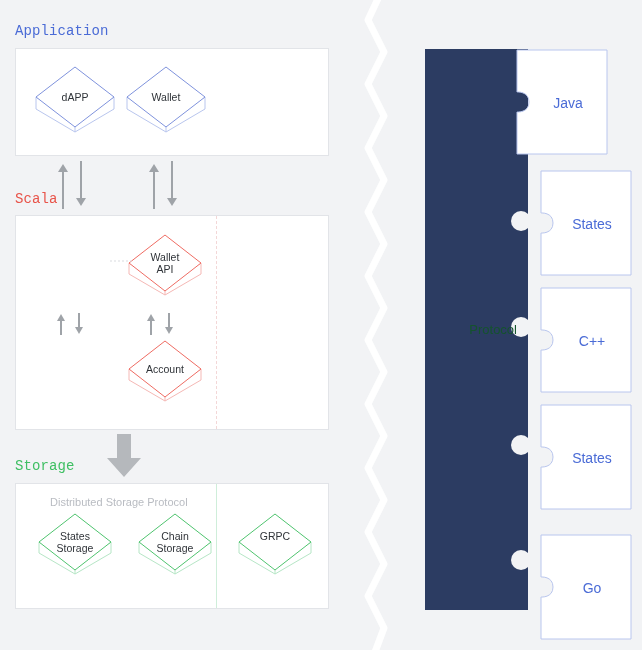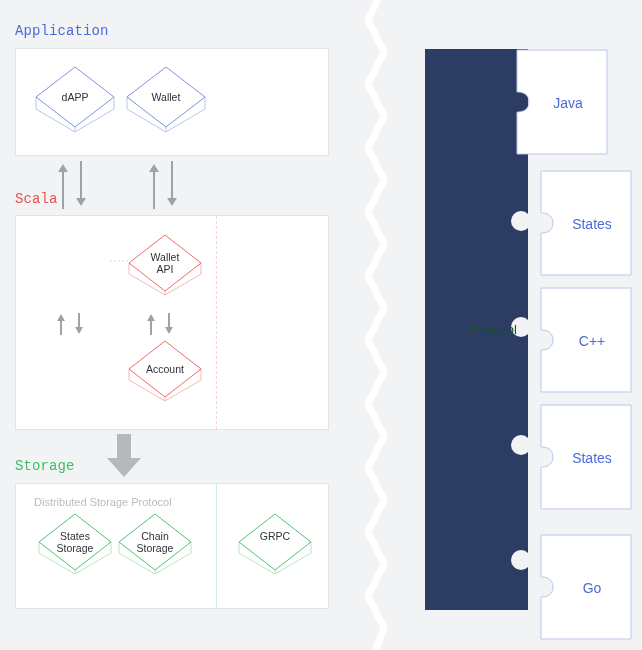--- a/index.html
+++ b/index.html
@@ -114,21 +114,21 @@
   <div class="sec-label" id="label-core">Scala</div>
 
   <div class="panel" id="panel-core">
     <div class="panel-divider" id="core-divider"></div>
   </div>
 
   <div class="sec-label" id="label-storage">Storage</div>
 
   <div class="panel" id="panel-storage">
     <div class="panel-divider" id="storage-divider"></div>
-    <div class="panel-caption" style="left:18px;top:12px;text-align:right;">Distributed Storage Protocol</div>
+    <div class="panel-caption" style="left:34px;top:12px;text-align:right;">Distributed Storage Protocol</div>
   </div>
 
   <div class="cube" style="left:28px;top:57px;width:94px;height:98px;">
     <svg width="94" height="98" viewBox="0 0 94 98">
       <path d="M47 63 L8 40 L8 52 L47 75 L86 52 L86 40 Z" fill="#ffffff" stroke="#b9c6ee" stroke-width="1"></path>
       <path d="M47 63 L47 75" stroke="#b9c6ee" stroke-width="1"></path>
       <path d="M47 10 L86 40 L47 70 L8 40 Z" fill="#ffffff" stroke="#7f93dd" stroke-width="1"></path>
     </svg>
     <div class="cube-label" style="top:35px;">dAPP</div>
   </div>
@@ -223,21 +223,21 @@
   <div class="cube" style="left:32px;top:505px;width:86px;height:90px;">
     <svg width="86" height="90" viewBox="0 0 86 90">
       <path d="M43 58 L7 37 L7 48 L43 69 L79 48 L79 37 Z" fill="#ffffff" stroke="#b6e6c6" stroke-width="1"></path>
       <path d="M43 58 L43 69" stroke="#b6e6c6" stroke-width="1"></path>
       <path d="M43 9 L79 37 L43 65 L7 37 Z" fill="#ffffff" stroke="#4fc46f" stroke-width="1"></path>
     </svg>
     <div class="cube-label" style="top:26px;">States
 Storage</div>
   </div>
 
-  <div class="cube" style="left:112px;top:505px;width:86px;height:90px;">
+  <div class="cube" style="left:132px;top:505px;width:86px;height:90px;">
     <svg width="86" height="90" viewBox="0 0 86 90">
       <path d="M43 58 L7 37 L7 48 L43 69 L79 48 L79 37 Z" fill="#ffffff" stroke="#b6e6c6" stroke-width="1"></path>
       <path d="M43 58 L43 69" stroke="#b6e6c6" stroke-width="1"></path>
       <path d="M43 9 L79 37 L43 65 L7 37 Z" fill="#ffffff" stroke="#4fc46f" stroke-width="1"></path>
     </svg>
     <div class="cube-label" style="top:26px;">Chain
 Storage</div>
   </div>
 
   <div class="cube" style="left:232px;top:505px;width:86px;height:90px;">

